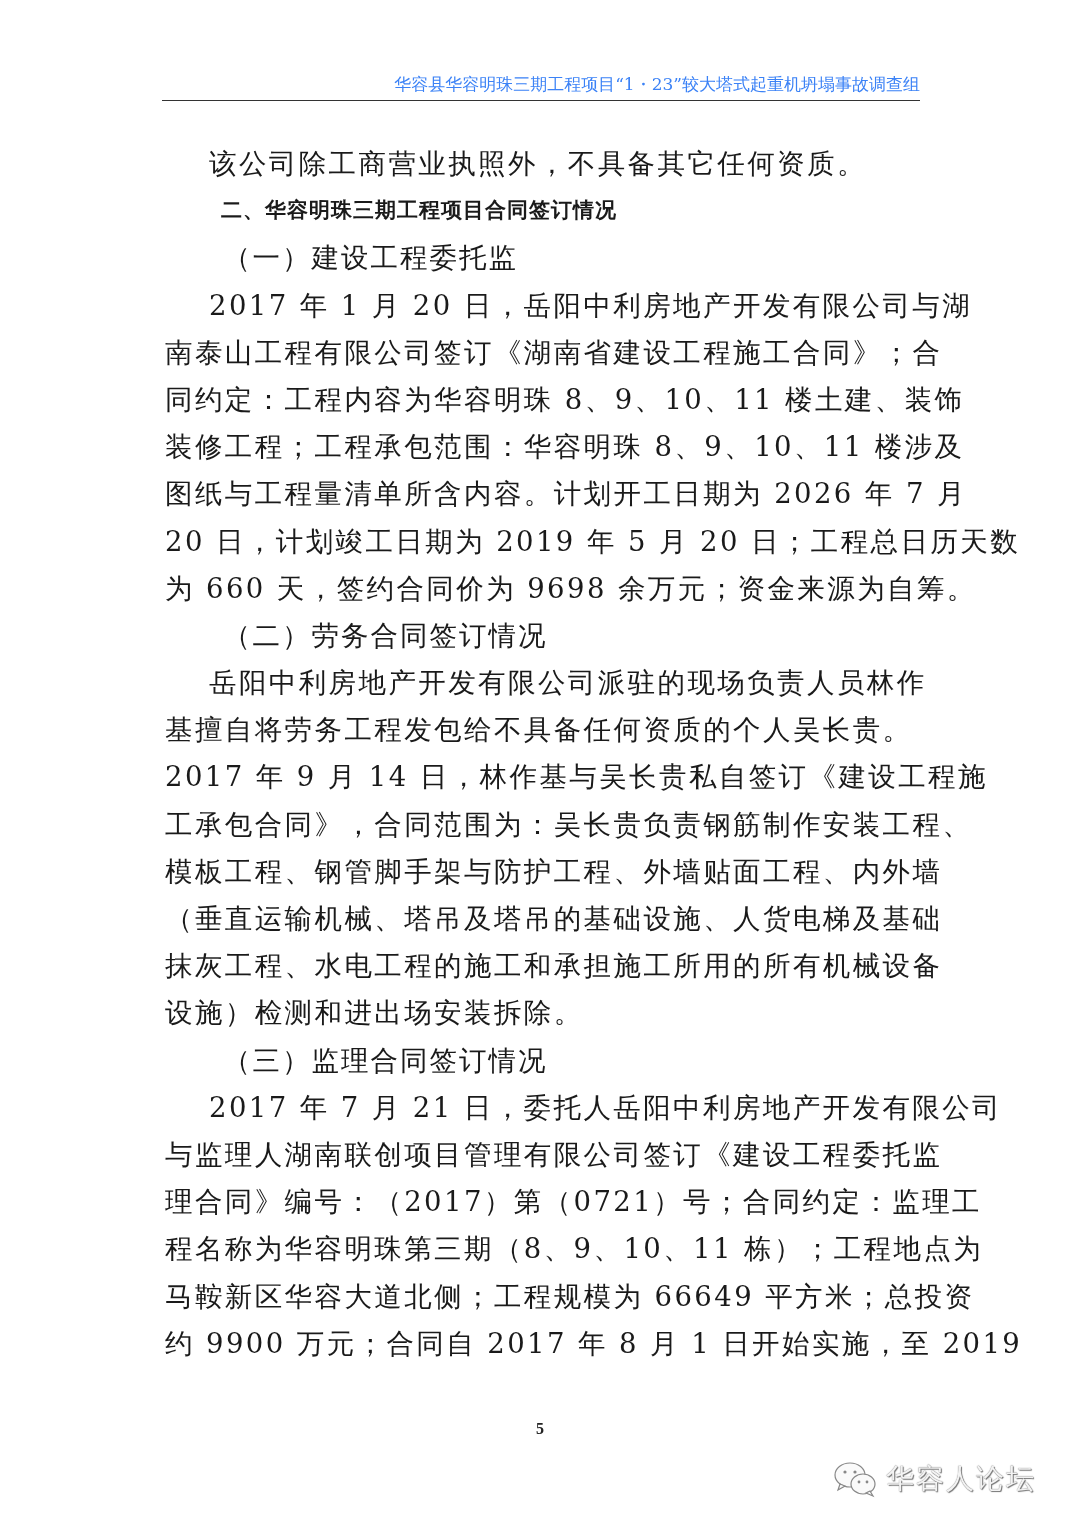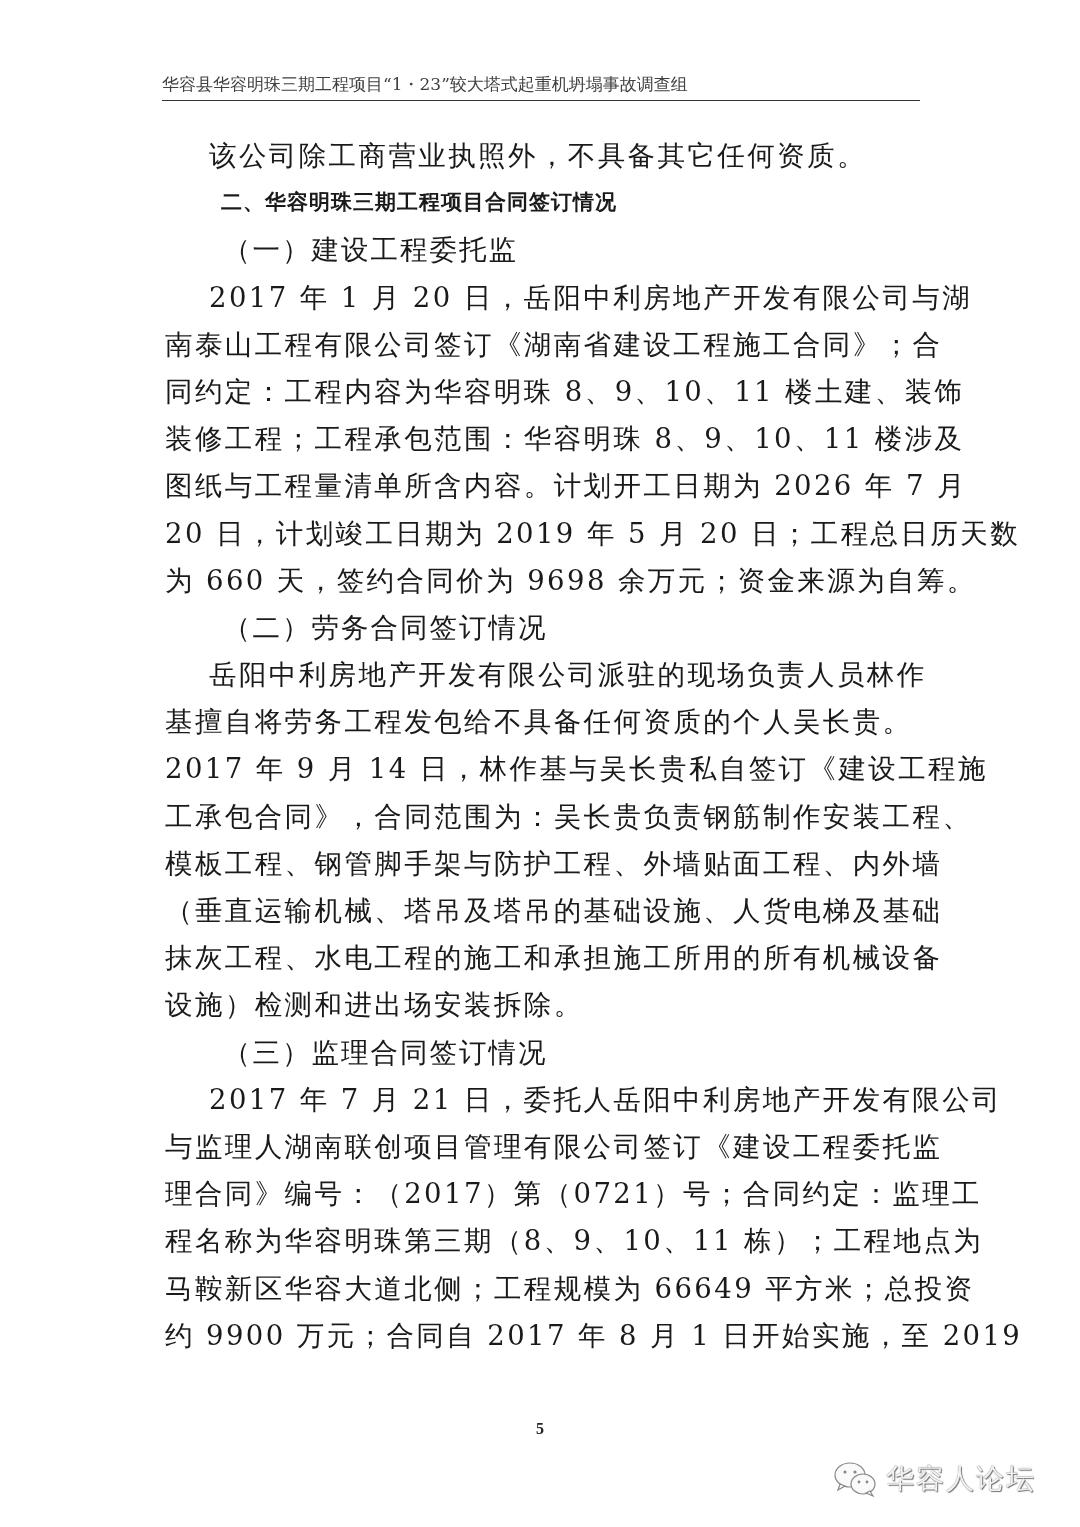--- a/index.html
+++ b/index.html
@@ -15,32 +15,32 @@
       color: #1a1a1a;
       font-family: "DejaVu Serif", "Liberation Serif", serif;
     }
     .header {
       position: absolute;
       left: 162px;
       width: 758px;
       top: 74px;
       height: 26px;
       border-bottom: 1.5px solid #333;
-      text-align: left;
+      text-align: right;
       font-family: "DejaVu Serif", "Liberation Serif", serif;
       font-size: 17px;
       line-height: 20px;
-      color: #404040;
+      color: #3b82f6;
       white-space: nowrap;
     }
     .body-text {
       position: absolute;
       left: 165px;
       width: 755px;
-      top: 132px;
+      top: 140px;
       font-size: 27.5px;
       line-height: 47.2px;
       letter-spacing: 2.4px;
       text-align: justify;
       text-align-last: left;
     }
     .line {
       display: block;
       white-space: nowrap;
       height: 47.2px;

